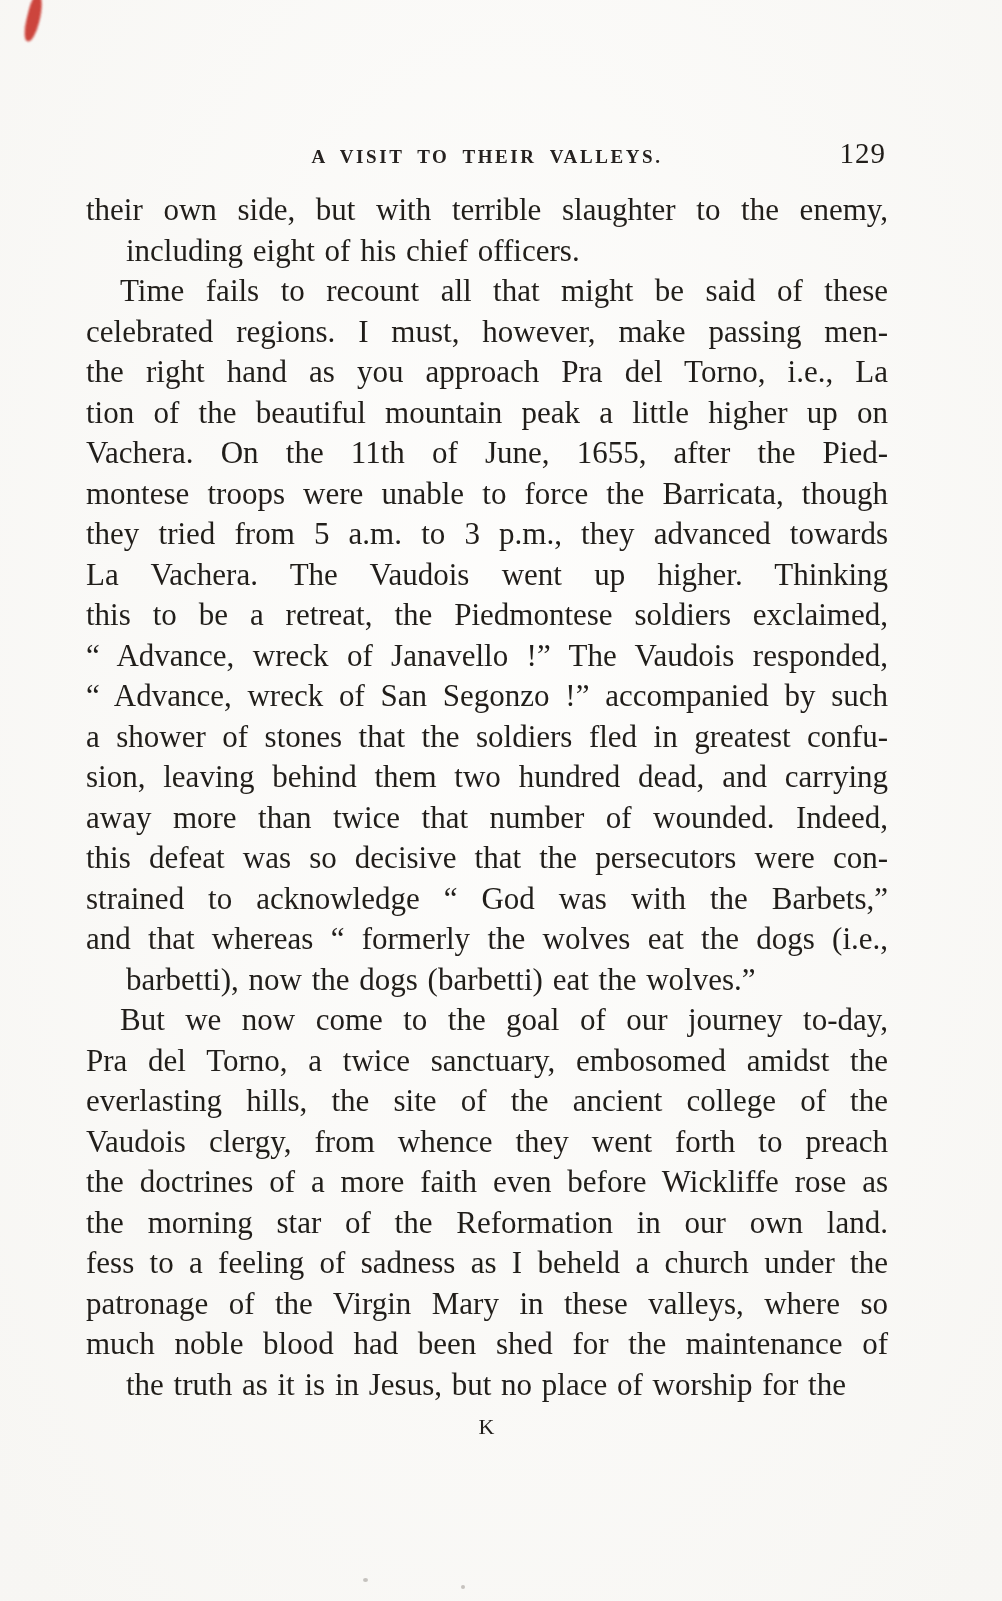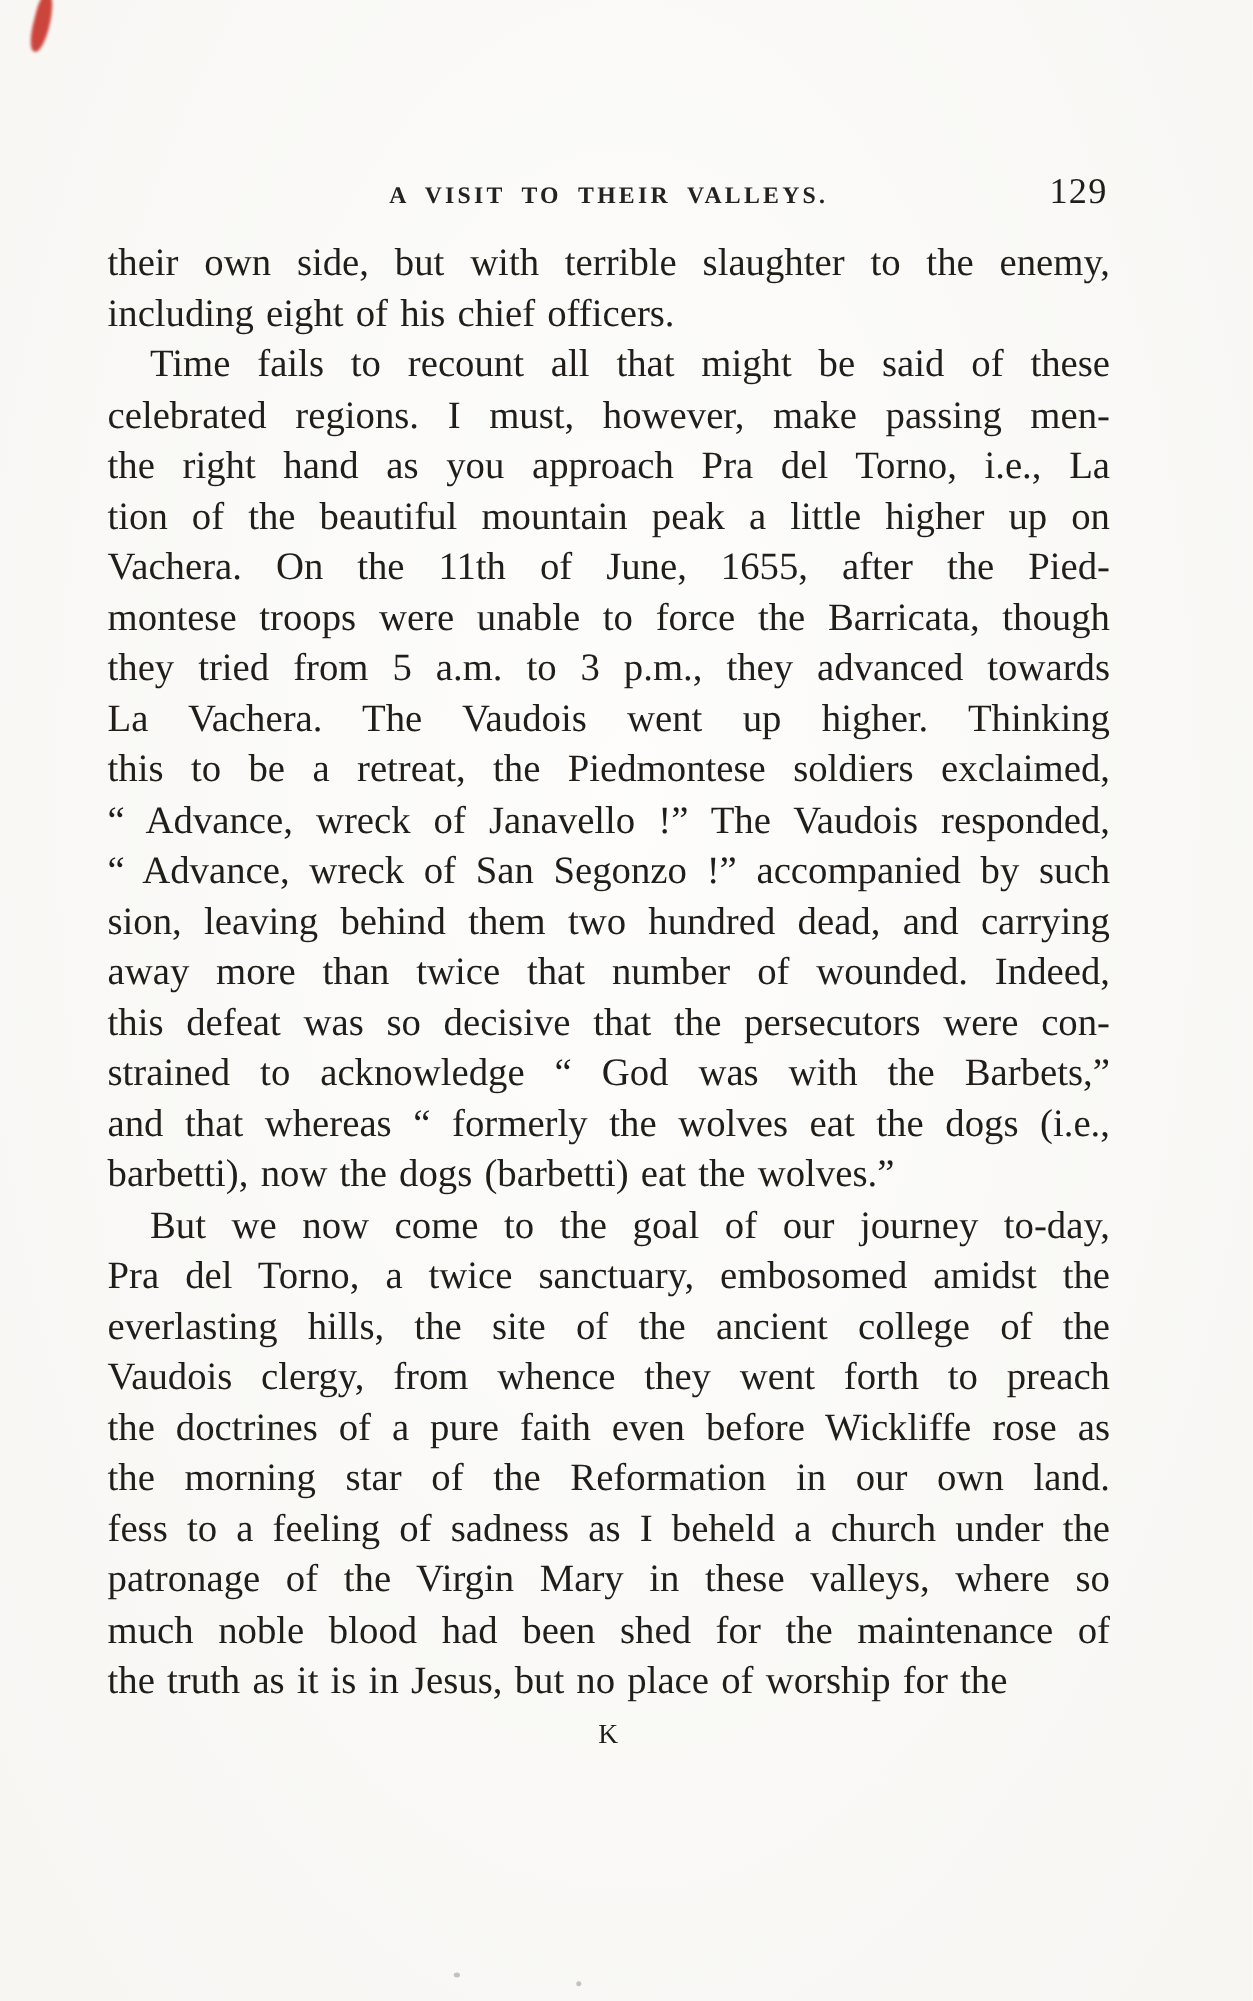--- a/index.html
+++ b/index.html
@@ -68,21 +68,21 @@
     font-size: 31px;
     line-height: 40.5px;
     word-spacing: 2px;
   }
   .line {
     text-align: justify;
     text-align-last: justify;
     white-space: normal;
   }
   .line.indent { text-indent: 34px; }
-  .line.last { text-align-last: left; }
+  .line.last { text-align-last: left; margin-left: 40px; }
 
   .footer {
     margin-top: 9px;
     text-align: center;
     font-size: 22px;
     letter-spacing: 1px;
   }
 </style>
 </head>
 <body>
@@ -102,31 +102,32 @@
       <div class="line">celebrated regions. I must, however, make passing men-</div>
       <div class="line">the right hand as you approach Pra del Torno, i.e., La</div>
       <div class="line">tion of the beautiful mountain peak a little higher up on</div>
       <div class="line">Vachera. On the 11th of June, 1655, after the Pied-</div>
       <div class="line">montese troops were unable to force the Barricata, though</div>
       <div class="line">they tried from 5 a.m. to 3 p.m., they advanced towards</div>
       <div class="line">La Vachera. The Vaudois went up higher. Thinking</div>
       <div class="line">this to be a retreat, the Piedmontese soldiers exclaimed,</div>
       <div class="line">“ Advance, wreck of Janavello !” The Vaudois responded,</div>
       <div class="line">“ Advance, wreck of San Segonzo !” accompanied by such</div>
+      <div class="line">a shower of stones that the soldiers fled in greatest confu-</div>
       <div class="line">sion, leaving behind them two hundred dead, and carrying</div>
       <div class="line">away more than twice that number of wounded. Indeed,</div>
       <div class="line">this defeat was so decisive that the persecutors were con-</div>
       <div class="line">strained to acknowledge “ God was with the Barbets,”</div>
       <div class="line">and that whereas “ formerly the wolves eat the dogs (i.e.,</div>
       <div class="line last">barbetti), now the dogs (barbetti) eat the wolves.”</div>
       <div class="line indent">But we now come to the goal of our journey to-day,</div>
       <div class="line">Pra del Torno, a twice sanctuary, embosomed amidst the</div>
       <div class="line">everlasting hills, the site of the ancient college of the</div>
       <div class="line">Vaudois clergy, from whence they went forth to preach</div>
-      <div class="line">the doctrines of a pure faith even before Wickliffe rose as</div>
+      <div class="line">the doctrines of a more faith even before Wickliffe rose as</div>
       <div class="line">the morning star of the Reformation in our own land.</div>
       <div class="line">fess to a feeling of sadness as I beheld a church under the</div>
       <div class="line">patronage of the Virgin Mary in these valleys, where so</div>
       <div class="line">much noble blood had been shed for the maintenance of</div>
       <div class="line last">the truth as it is in Jesus, but no place of worship for the</div>
     </div>
 
   <div class="footer">
     <span>K</span>
   </div>

